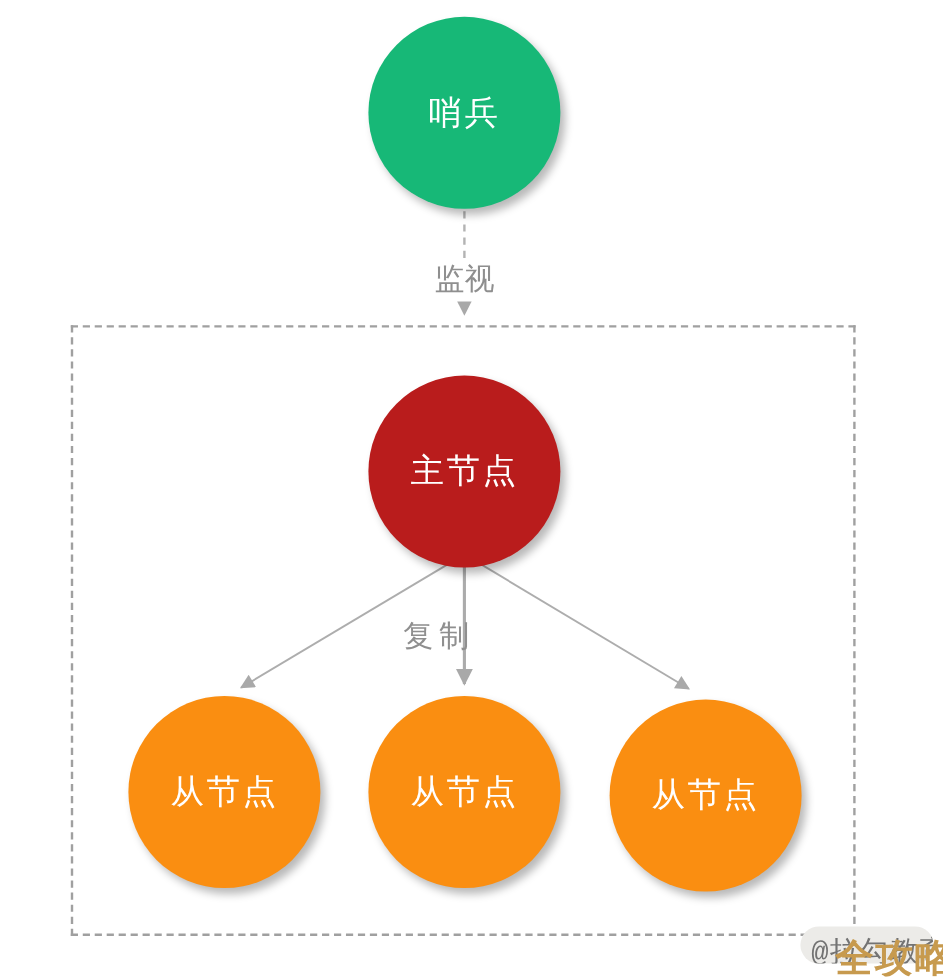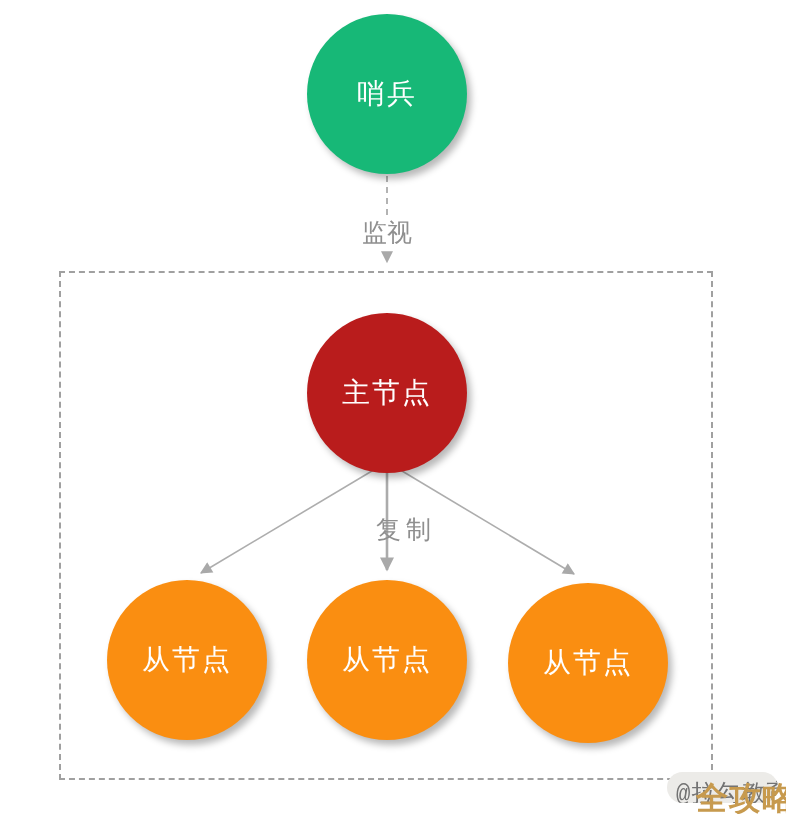--- a/index.html
+++ b/index.html
@@ -23,21 +23,21 @@
   .sentinel { left: 307px; top: 14px; }
   .master   { left: 307px; top: 313px; }
   .slave-1  { left: 107px; top: 580px; }
   .slave-2  { left: 307px; top: 580px; }
   .slave-3  { left: 508px; top: 583px; }
   .edge-label {
     position: absolute; color: #8f8f8f; font-size: 25px; z-index: 4;
     transform: translateX(-50%); white-space: nowrap;
   }
   .monitor-label   { left: 387px; top: 216px; background: #ffffff; padding: 0 5px; }
-  .replicate-label { left: 406px; top: 513px; background: transparent; letter-spacing: 5px; }
+  .replicate-label { left: 366px; top: 513px; background: transparent; letter-spacing: 5px; }
   .watermark-pill {
     position: absolute; left: 667px; top: 772px; width: 111px; height: 31px;
     background: #ecebe8; border-radius: 16px; z-index: 5; overflow: hidden;
   }
   .wm-handle {
     position: absolute; left: 9px; top: 5px; font-size: 24px; color: #737373;
     white-space: nowrap; letter-spacing: 1px; font-family: Liberation Mono, monospace;
   }
   .wm-badge {
     position: absolute; left: 696px; top: 777px; font-size: 32px; font-weight: bold;

